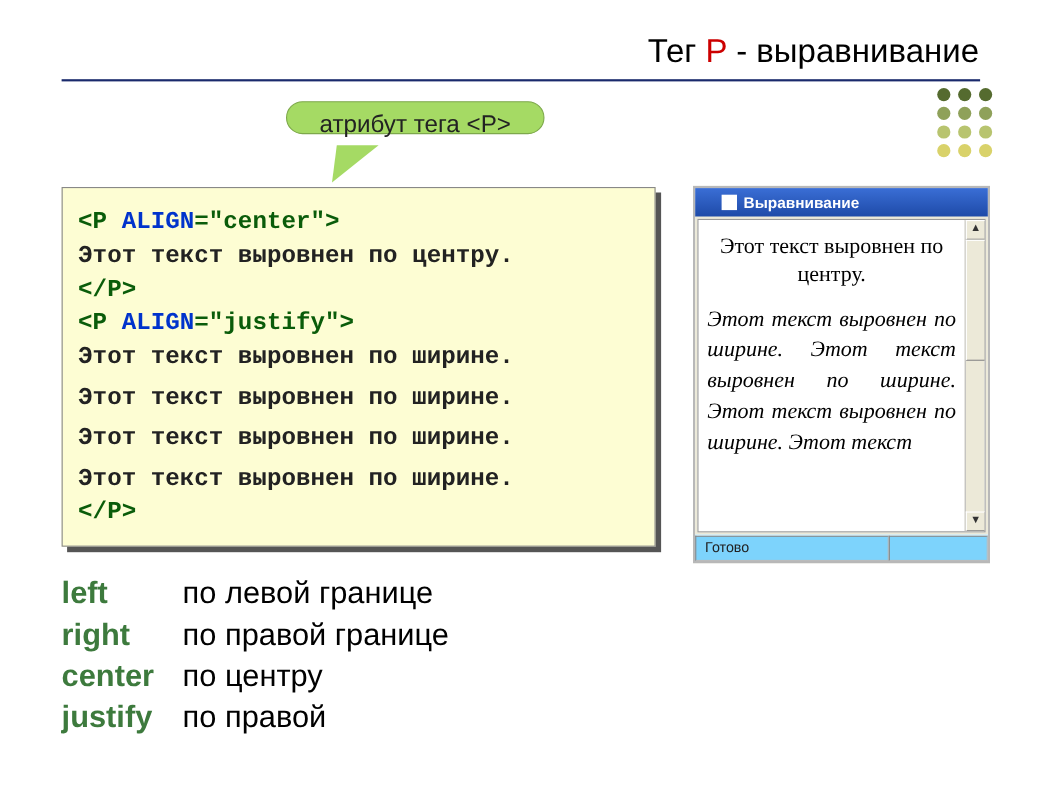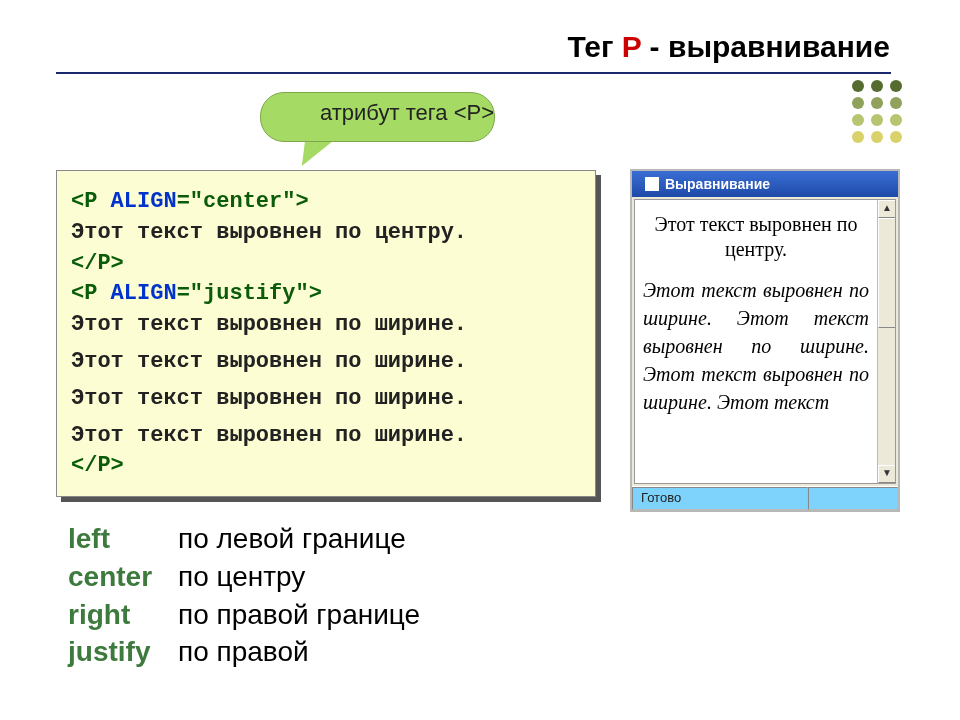--- a/index.html
+++ b/index.html
@@ -9,21 +9,21 @@
     background: #fff;
     font-family: Arial, "Helvetica Neue", sans-serif;
     position: relative;
     overflow: hidden;
   }
   .heading {
     position: absolute;
     top: 30px;
     right: 70px;
     font-size: 30px;
-    font-weight: bold;
+    font-weight: normal;
     color: #000;
   }
   .heading .red { color: #c00; }
   .underline {
     position: absolute;
     top: 72px;
     left: 56px;
     width: 835px;
     height: 2px;
     background: #1a2a6c;
@@ -42,27 +42,27 @@
   .dot.g1 { background: #556b2f; }
   .dot.g2 { background: #8fa15a; }
   .dot.g3 { background: #b8c46f; }
   .dot.g4 { background: #d9d26a; }
 
   .callout {
     position: absolute;
     top: 92px;
     left: 260px;
     width: 235px;
-    height: 50px;
+    height: 30px;
     background: #a5da64;
     border: 1px solid #7da84b;
     border-radius: 24px;
     font-size: 22px;
     color: #222;
-    text-align: right;
+    text-align: center;
     line-height: 40px;
   }
   .callout-tail {
     position: absolute;
     top: 132px;
     left: 300px;
     width: 0; height: 0;
     border-left: 8px solid transparent;
     border-right: 30px solid transparent;
     border-top: 34px solid #a5da64;
@@ -83,42 +83,42 @@
     font-weight: bold;
     line-height: 1.4;
     color: #222;
   }
   .codebox .nv { color: #0a5c0a; }
   .codebox .att { color: #0033cc; margin-top: 20px; }
 
   .defs {
     position: absolute;
     top: 520px;
-    left: 68px;
+    left: 56px;
     font-size: 28px;
     line-height: 1.35;
   }
   .defs .kw { color: #3d7a3d; font-weight: bold; display: inline-block; width: 110px; }
 
   
   .preview {
     position: absolute;
     top: 169px;
     left: 630px;
     width: 270px;
     border: 2px solid #b8b8b8;
     background: #ece9d8;
     box-shadow: 0 0 0 1px #fff inset;
   }
   .titlebar {
     height: 26px;
     background: linear-gradient(#3a6ed5, #1e4aa8);
     display: flex;
     align-items: center;
-    padding: 0 13px;
+    padding: 0 24px;
   }
   .win-icon {
     width: 14px; height: 14px;
     background: #fff;
     margin-right: 6px;
   }
   .titlebar-text {
     color: #fff;
     font-size: 14px;
     font-weight: bold;
@@ -228,22 +228,22 @@
   <div>Этот текст выровнен по ширине.</div>
   <div style="height:6px"></div>
   <div>Этот текст выровнен по ширине.</div>
   <div style="height:6px"></div>
   <div>Этот текст выровнен по ширине.</div>
   <div class="nv">&lt;/P&gt;</div>
 </div>
 
 <div class="defs">
   <div><span class="kw">left</span><span>по левой границе</span></div>
+  <div><span class="kw">right</span><span>по правой границе</span></div>
   <div><span class="kw">center</span><span>по центру</span></div>
-  <div><span class="kw">right</span><span>по правой границе</span></div>
   <div><span class="kw">justify</span><span>по правой</span></div>
 </div>
 
 <div class="preview">
   <div class="titlebar">
     <div class="win-icon"></div>
     <div class="titlebar-text">Выравнивание</div>
   </div>
   <div class="viewport-outer">
     <div class="viewport">

